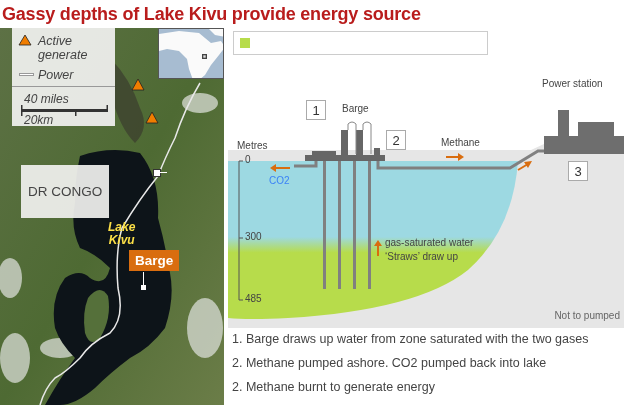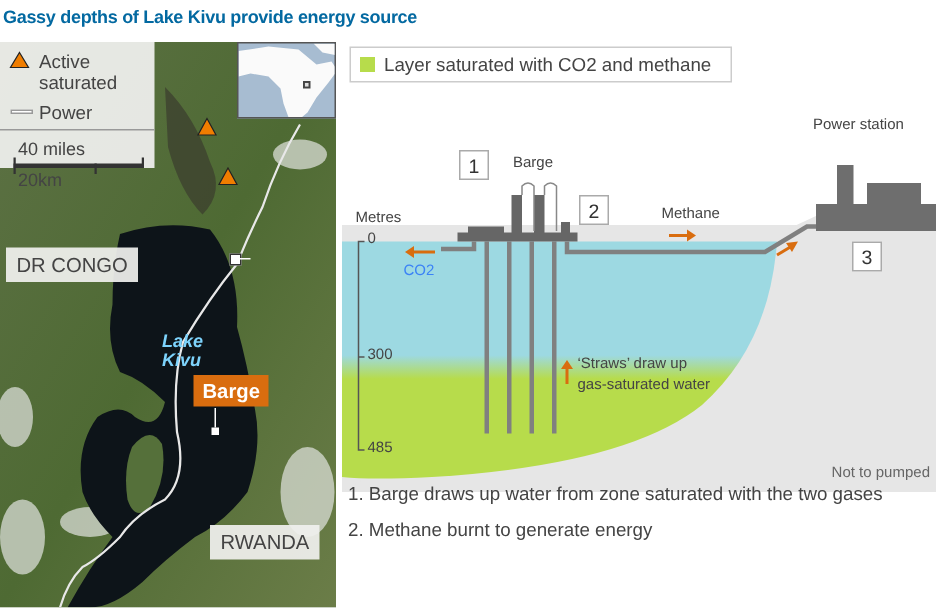--- a/index.html
+++ b/index.html
@@ -1,40 +1,40 @@
 <!DOCTYPE html>
 <html><head>
 <meta charset="utf-8">
 <style>
   html, body { margin:0; padding:0; }
   body { width:624px; height:405px; background:#fff; position:relative; overflow:hidden;
          font-family:"Liberation Sans", sans-serif; color:#404040; }
-  .title { position:absolute; left:2px; top:4px; font-size:12px; font-weight:bold; color:#0369a1; letter-spacing:-0.2px; }
+  .title { position:absolute; left:2px; top:4px; font-size:18px; font-weight:bold; color:#b91c1c; letter-spacing:-0.2px; }
 
   
   .map { position:absolute; left:0; top:28px; width:224px; height:377px; overflow:hidden;
          background:#4f6a3a; }
   .map svg.terrain { position:absolute; left:0; top:0; }
-  .legend-box { position:absolute; left:0; top:0; width:103px; height:84px; background:rgba(238,238,236,0.95); }
+  .legend-box { position:absolute; left:12px; top:0; width:103px; height:98px; background:rgba(238,238,236,0.95);font-style:italic; }
   .legend-row { position:absolute; font-size:12.5px; color:#444; line-height:13px; }
   .legend-divider { position:absolute; left:0; top:58px; width:103px; height:1px; background:#999; }
   .scale-label { position:absolute; font-size:12px; color:#444; }
   .inset { position:absolute; left:158px; top:0; width:66px; height:51px; background:#a7bcd1; border:1px solid #555; box-sizing:border-box; overflow:hidden; }
-  .map-label { position:absolute; background:rgba(240,240,238,0.93); font-size:13.5px; color:#444; padding:4px 7px; }
+  .map-label { position:absolute; background:rgba(240,240,238,0.93); font-size:13.5px; color:#444; padding:19px 7px;margin-left:17px; }
   .barge-label { position:absolute; background:#d96d0f; color:#fff; font-size:13.5px; font-weight:bold; padding:3px 6px; }
-  .lake-name { position:absolute; color:#7dd3fc; font-size:12px; font-style:italic; font-weight:bold; line-height:13px; text-align:left; }
+  .lake-name { position:absolute; color:#fde047; font-size:12px; font-style:italic; font-weight:bold; line-height:13px; text-align:center; }
 
   
   .legend-key { position:absolute; left:233px; top:31px; width:255px; height:24px; border:1px solid #ccc; box-sizing:border-box; font-size:12.5px; color:#444; }
   .legend-key .swatch { position:absolute; left:6px; top:6px; width:10px; height:10px; background:#b7dc4b; }
   .legend-key .txt { position:absolute; left:22px; top:4px; }
   .diagram { position:absolute; left:228px; top:60px; width:396px; height:268px; }
   .dlabel { position:absolute; font-size:10px; color:#444; white-space:nowrap; }
   .numbox { position:absolute; width:20px; height:20px; border:1px solid #aaa; background:#fff; font-size:13px; color:#333; text-align:center; line-height:20px; box-sizing:border-box; }
-  .notes { position:absolute; left:232px; top:322px; font-size:12.5px; color:#444; }
+  .notes { position:absolute; left:232px; top:332px; font-size:12.5px; color:#444; }
   .notes div { height:24px; }
 </style>
 </head>
 <body>
 
 <div class="title">Gassy depths of Lake Kivu provide energy source</div>
 
 <div class="map">
   <svg class="terrain" width="224" height="377" viewBox="0 0 224 377">
     <defs>
@@ -61,21 +61,21 @@
     <path d="M88 270 Q100 255 108 268 Q112 290 100 310 Q90 320 85 305 Q82 285 88 270 Z" fill="#55703a"></path>
 
     <path d="M200 55 Q185 80 175 110 Q165 130 158 148 Q140 170 122 200 Q115 225 118 260 Q125 290 110 305 Q90 315 80 330 Q65 345 55 350 Q45 360 40 377" fill="none" stroke="#e8e8e8" stroke-width="1.5"></path>
   </svg>
 
   <div class="legend-box">
     <svg style="position:absolute;left:6px;top:6px" width="14" height="12">
       <polygon points="7,1 13,11 1,11" fill="#f07d00" stroke="#222" stroke-width="0.8"></polygon>
     </svg>
     <div class="legend-row" style="left:26px;top:7px">Active</div>
-    <div class="legend-row" style="left:26px;top:21px">saturated</div>
+    <div class="legend-row" style="left:26px;top:21px">generate</div>
     <div style="position:absolute;left:7px;top:45px;width:15px;height:3px;border:1px solid #999;background:#fff;box-sizing:border-box"></div>
     <div class="legend-row" style="left:26px;top:41px">Power</div>
     <div class="legend-divider"></div>
     <div class="scale-label" style="left:12px;top:64px">40 miles</div>
     <svg style="position:absolute;left:8px;top:76px" width="90" height="14">
       <rect x="1" y="5" width="87" height="3" fill="#333"></rect>
       <rect x="1" y="1" width="1.5" height="11" fill="#333"></rect>
       <rect x="86.5" y="1" width="1.5" height="7" fill="#333"></rect>
       <rect x="55" y="5" width="1.5" height="7" fill="#333"></rect>
     </svg>
@@ -101,26 +101,24 @@
   <div class="map-label" style="left:4px;top:137px">DR CONGO</div>
   <div style="position:absolute;left:153px;top:141px;width:6px;height:6px;background:#fff;border:1px solid #333"></div>
   <div style="position:absolute;left:160px;top:144px;width:7px;height:1px;background:#fff"></div>
   <div class="lake-name" style="left:108px;top:193px">
     <div>Lake</div>
     <div>Kivu</div>
   </div>
   <div class="barge-label" style="left:129px;top:222px">Barge</div>
   <div style="position:absolute;left:143px;top:244px;width:1px;height:13px;background:#fff"></div>
   <div style="position:absolute;left:141px;top:257px;width:5px;height:5px;background:#fff"></div>
-  <div class="map-label" style="left:140px;top:322px">RWANDA</div>
 </div>
 
 <div class="legend-key">
   <div class="swatch"></div>
-  <div class="txt">Layer saturated with CO2 and methane</div>
 </div>
 
 <div class="diagram">
   <svg width="396" height="268" viewBox="0 0 396 268" style="position:absolute;left:0;top:0">
     <defs>
       <linearGradient id="layerg" x1="0" y1="0" x2="0" y2="1">
         <stop offset="0" stop-color="#9dd9e2"></stop>
         <stop offset="0.48" stop-color="#9dd9e2"></stop>
         <stop offset="0.58" stop-color="#b7dc4b"></stop>
         <stop offset="1" stop-color="#b7dc4b"></stop>
@@ -177,22 +175,23 @@
   <div class="numbox" style="left:158px;top:70px">2</div>
   <div class="dlabel" style="left:314px;top:18px">Power station</div>
   <div class="numbox" style="left:340px;top:101px">3</div>
   <div class="dlabel" style="left:9px;top:80px">Metres</div>
   <div class="dlabel" style="left:17px;top:94px">0</div>
   <div class="dlabel" style="left:17px;top:171px">300</div>
   <div class="dlabel" style="left:17px;top:233px">485</div>
   <div class="dlabel" style="left:41px;top:115px;color:#3b82f6">CO2</div>
   <div class="dlabel" style="left:213px;top:77px">Methane</div>
   <div class="dlabel" style="left:157px;top:176px;line-height:14px">
+    <div>gas-saturated water</div>
     <div>‘Straws’ draw up</div>
-    <div>gas-saturated water</div>
   </div>
   <div class="dlabel" style="right:4px;top:250px;color:#666">Not to pumped</div>
 </div>
 
 <div class="notes">
   <div>1. Barge draws up water from zone saturated with the two gases</div>
+  <div>2. Methane pumped ashore. CO2 pumped back into lake</div>
   <div>2. Methane burnt to generate energy</div>
 </div>
 
 </body></html>

